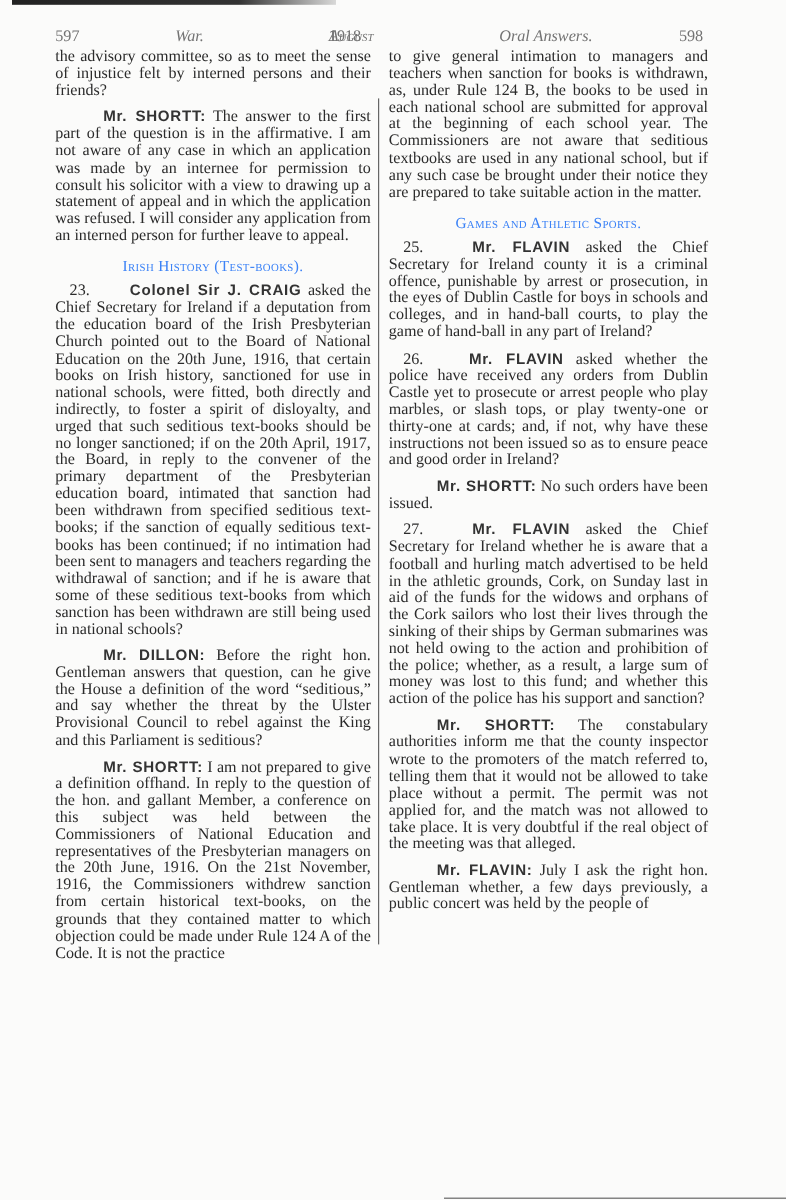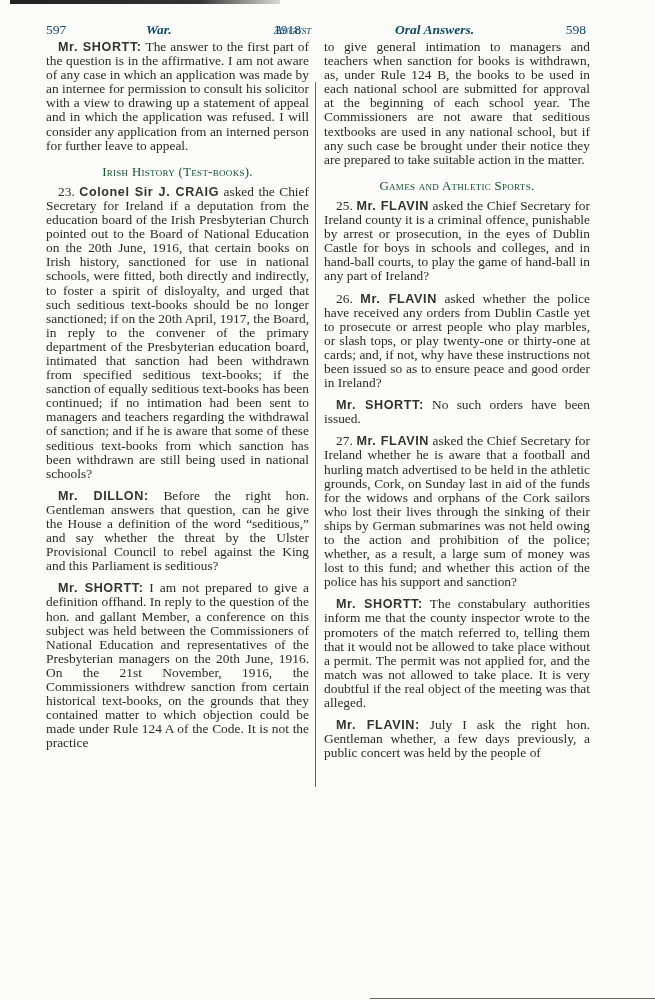--- a/index.html
+++ b/index.html
@@ -8,50 +8,50 @@
     background: #fbfbfa;
     font-family: "Liberation Serif", "DejaVu Serif", serif;
     color: #2b2b2b;
   }
   .top-bar {
     position: absolute; left: 10px; top: 0; width: 270px; height: 4px;
     background: linear-gradient(to right, #222 0%, #333 70%, rgba(80,80,80,0.2) 100%);
   }
   .header {
     position: absolute; top: 22px; left: 46px; width: 540px; height: 16px;
-    font-size: 13.5px; color: #0c4a6e;
+    font-size: 13.5px; color: #737373;
   }
   .header span { position: absolute; top: 0; white-space: nowrap; }
   .h-left-num { left: 0; }
-  .h-war { left: 100px; font-style: italic; font-weight: bold; }
+  .h-war { left: 100px; font-style: italic; font-weight: normal; }
   .h-date { left: 228px; }
   .h-date .sc { font-variant: small-caps; font-style: italic; }
-  .h-oral { left: 349px; font-style: italic; font-weight: bold; }
+  .h-oral { left: 370px; font-style: italic; }
   .h-right-num { right: 0; text-align: right; }
 
   .col {
     position: absolute; top: 40px; width: 263px;
     font-size: 13.4px; line-height: 14.1px; text-align: justify;
   }
   .col-left { left: 46px; }
   .col-right { left: 324px; width: 266px; }
   .divider {
     position: absolute; left: 315px; top: 82px; width: 1px; height: 705px;
     background: #666;
   }
   .p { margin: 0 0 8px 0; }
   .p.indent { text-indent: 12px; }
   .p.cont { text-indent: 0; }
   .speaker {
     font-family: "Liberation Sans", "DejaVu Sans", sans-serif;
-    font-weight: bold; font-size: 12.6px; letter-spacing: 0.6px; color: #333;
+    font-weight: bold; font-size: 12.6px; letter-spacing: 0.6px; color: #333; margin-left: 28px;
   }
   .heading {
     text-align: center; font-variant: small-caps; font-size: 12.8px;
-    color: #14532d; margin: 12px 0 6px 0; letter-spacing: 0.3px;
+    color: #3b82f6; margin: 12px 0 6px 0; letter-spacing: 0.3px;
   }
   .bottom-rule {
     position: absolute; top: 998px; left: 370px; width: 285px; height: 1px;
     background: #666;
   }
 </style>
 </head>
 <body>
 
 <div class="top-bar"></div>
@@ -62,20 +62,21 @@
   <span class="h-date">
       <span>1</span> 
       <span class="sc">August</span> 
       <span>1918</span>
     </span>
   <span class="h-oral">Oral Answers.</span>
   <span class="h-right-num">598</span>
 </div>
 
 <div class="col col-left">
+  <p class="p cont"><span>the advisory committee, so as to meet the sense of injustice felt by interned persons and their friends?</span></p>
   <p class="p indent"><span class="speaker">Mr. SHORTT:</span><span> The answer to the first part of the question is in the affirmative. I am not aware of any case in which an application was made by an internee for permission to consult his solicitor with a view to drawing up a statement of appeal and in which the application was refused. I will consider any application from an interned person for further leave to appeal.</span></p>
   <div class="heading">Irish History (Test-books).</div>
   <p class="p indent"><span>23. </span><span class="speaker">Colonel Sir J. CRAIG</span><span> asked the Chief Secretary for Ireland if a deputation from the education board of the Irish Presbyterian Church pointed out to the Board of National Education on the 20th June, 1916, that certain books on Irish history, sanctioned for use in national schools, were fitted, both directly and indirectly, to foster a spirit of disloyalty, and urged that such seditious text-books should be no longer sanctioned; if on the 20th April, 1917, the Board, in reply to the convener of the primary department of the Presbyterian education board, intimated that sanction had been withdrawn from specified seditious text-books; if the sanction of equally seditious text-books has been continued; if no intimation had been sent to managers and teachers regarding the withdrawal of sanction; and if he is aware that some of these seditious text-books from which sanction has been withdrawn are still being used in national schools?</span></p>
   <p class="p indent"><span class="speaker">Mr. DILLON:</span><span> Before the right hon. Gentleman answers that question, can he give the House a definition of the word “seditious,” and say whether the threat by the Ulster Provisional Council to rebel against the King and this Parliament is seditious?</span></p>
   <p class="p indent"><span class="speaker">Mr. SHORTT:</span><span> I am not prepared to give a definition offhand. In reply to the question of the hon. and gallant Member, a conference on this subject was held between the Commissioners of National Education and representatives of the Presbyterian managers on the 20th June, 1916. On the 21st November, 1916, the Commissioners withdrew sanction from certain historical text-books, on the grounds that they contained matter to which objection could be made under Rule 124 A of the Code. It is not the practice</span></p>
 </div>
 
 <div class="divider"></div>
 
 <div class="col col-right">

